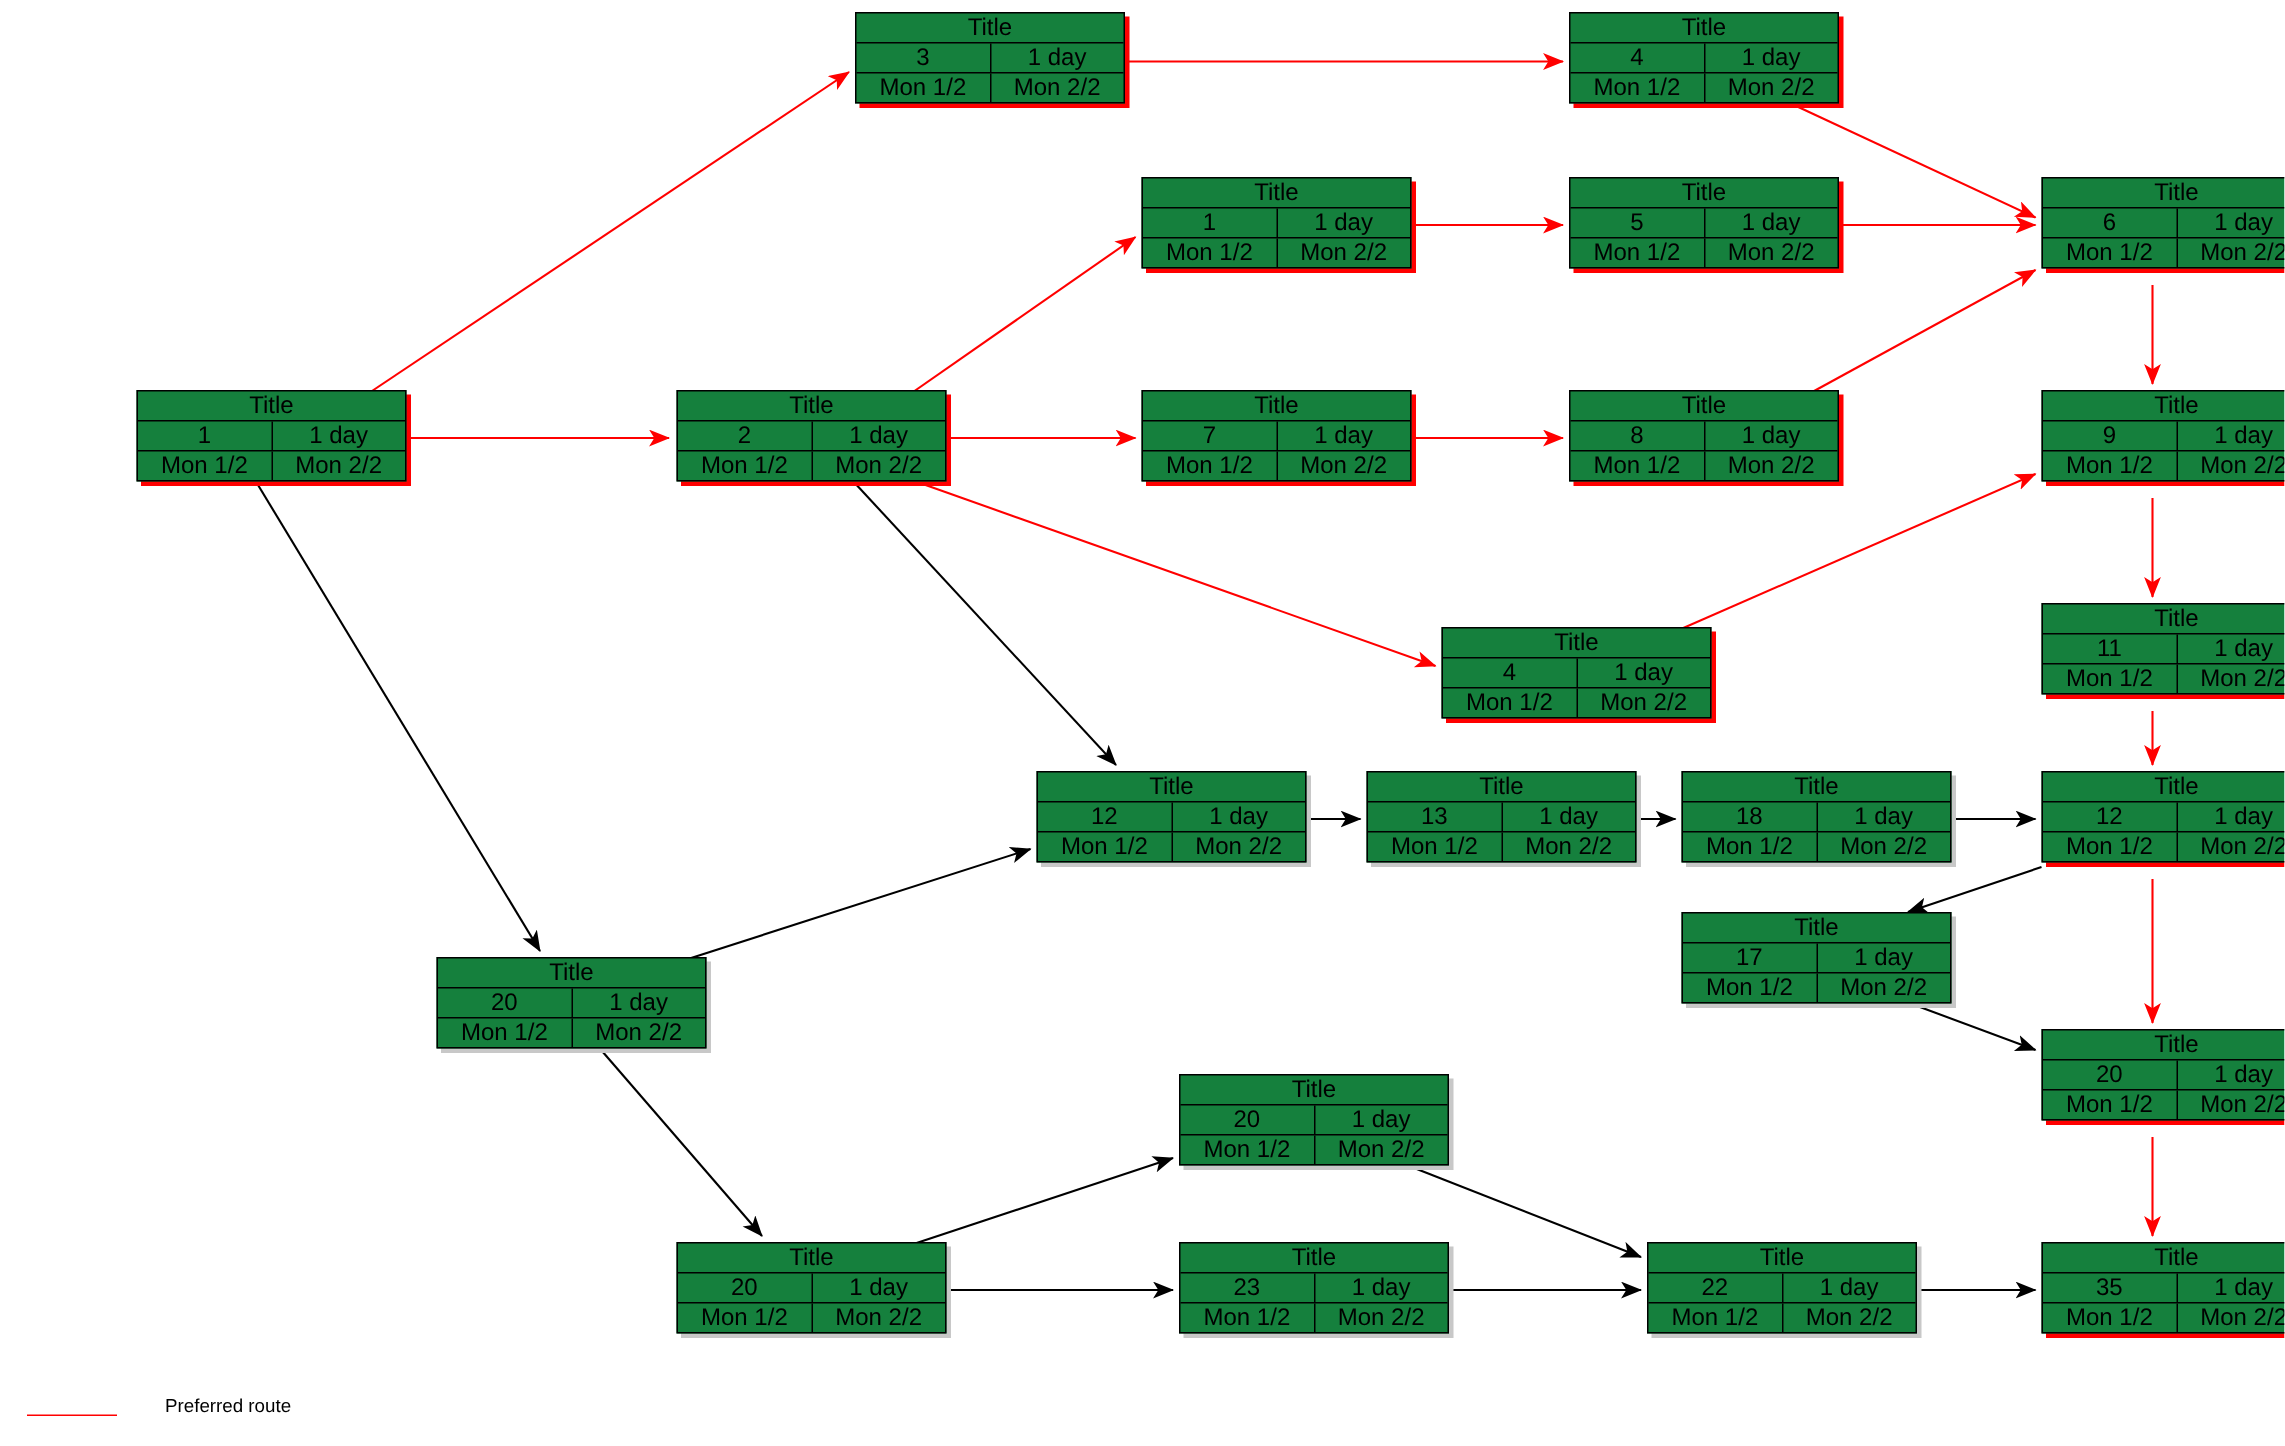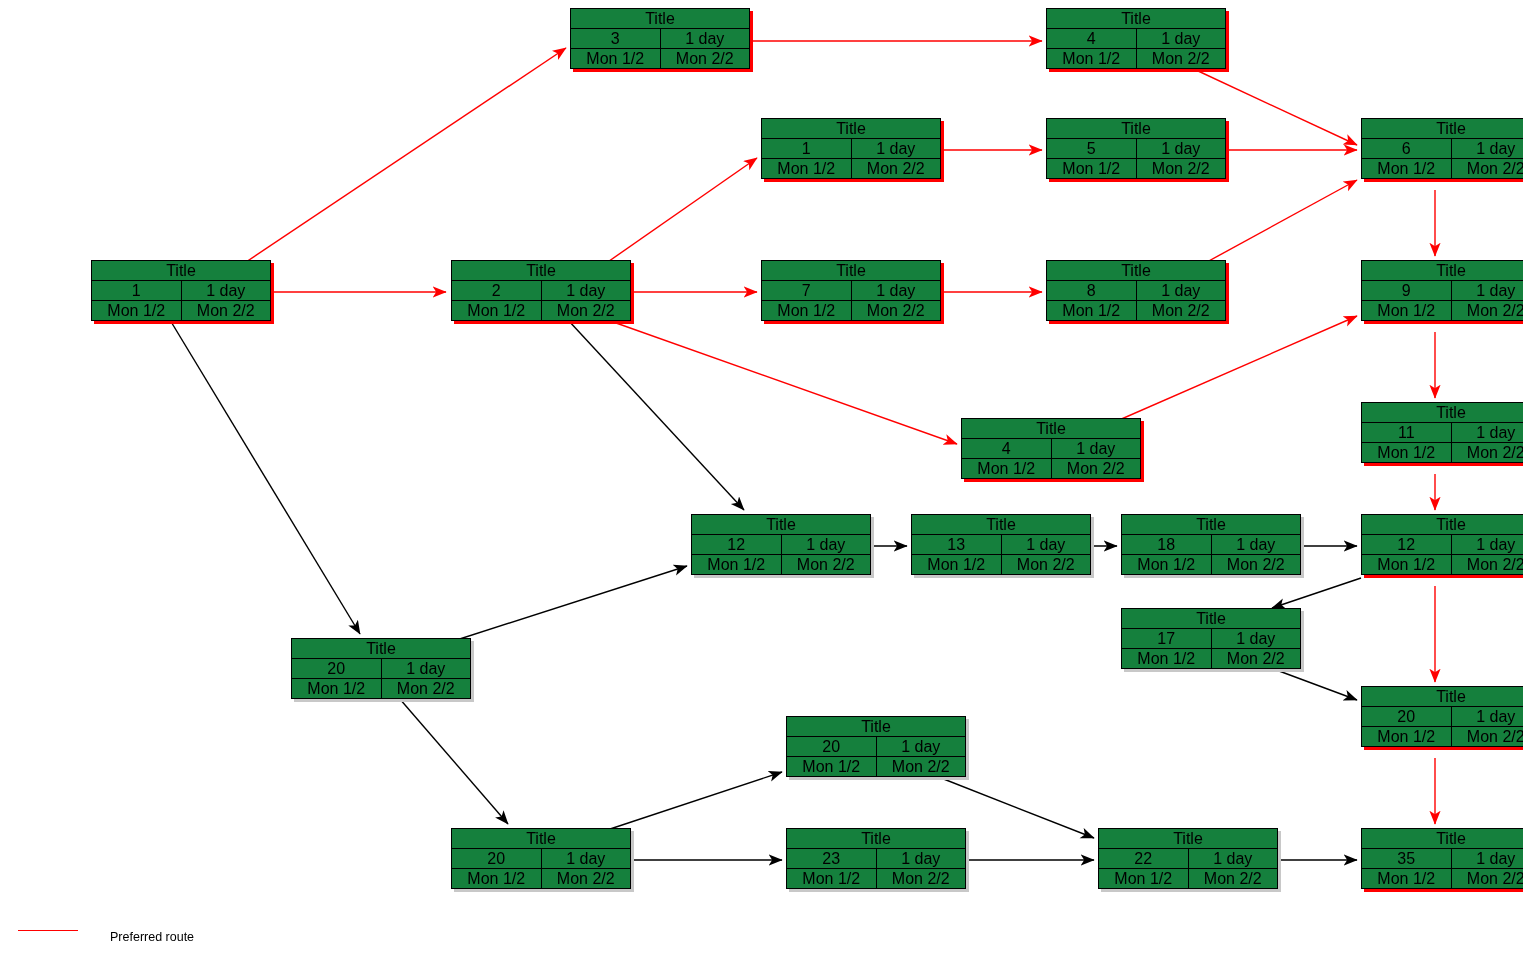--- a/index.html
+++ b/index.html
@@ -62,21 +62,21 @@
   }
   .node .cell.full {
     flex: 1 1 100%;
     border-right: none;
   }
   #legend {
     position: absolute;
     left: 18px;
     top: 930px;
     display: flex;
-    align-items: flex-start;
+    align-items: flex-end;
     z-index: 6;
   }
   #legend .legend-line {
     width: 60px;
     height: 0;
     border-top: 1.4px solid #ff0000;
     margin-right: 32px;
   }
   #legend .legend-label {
     font-size: 12.5px;

